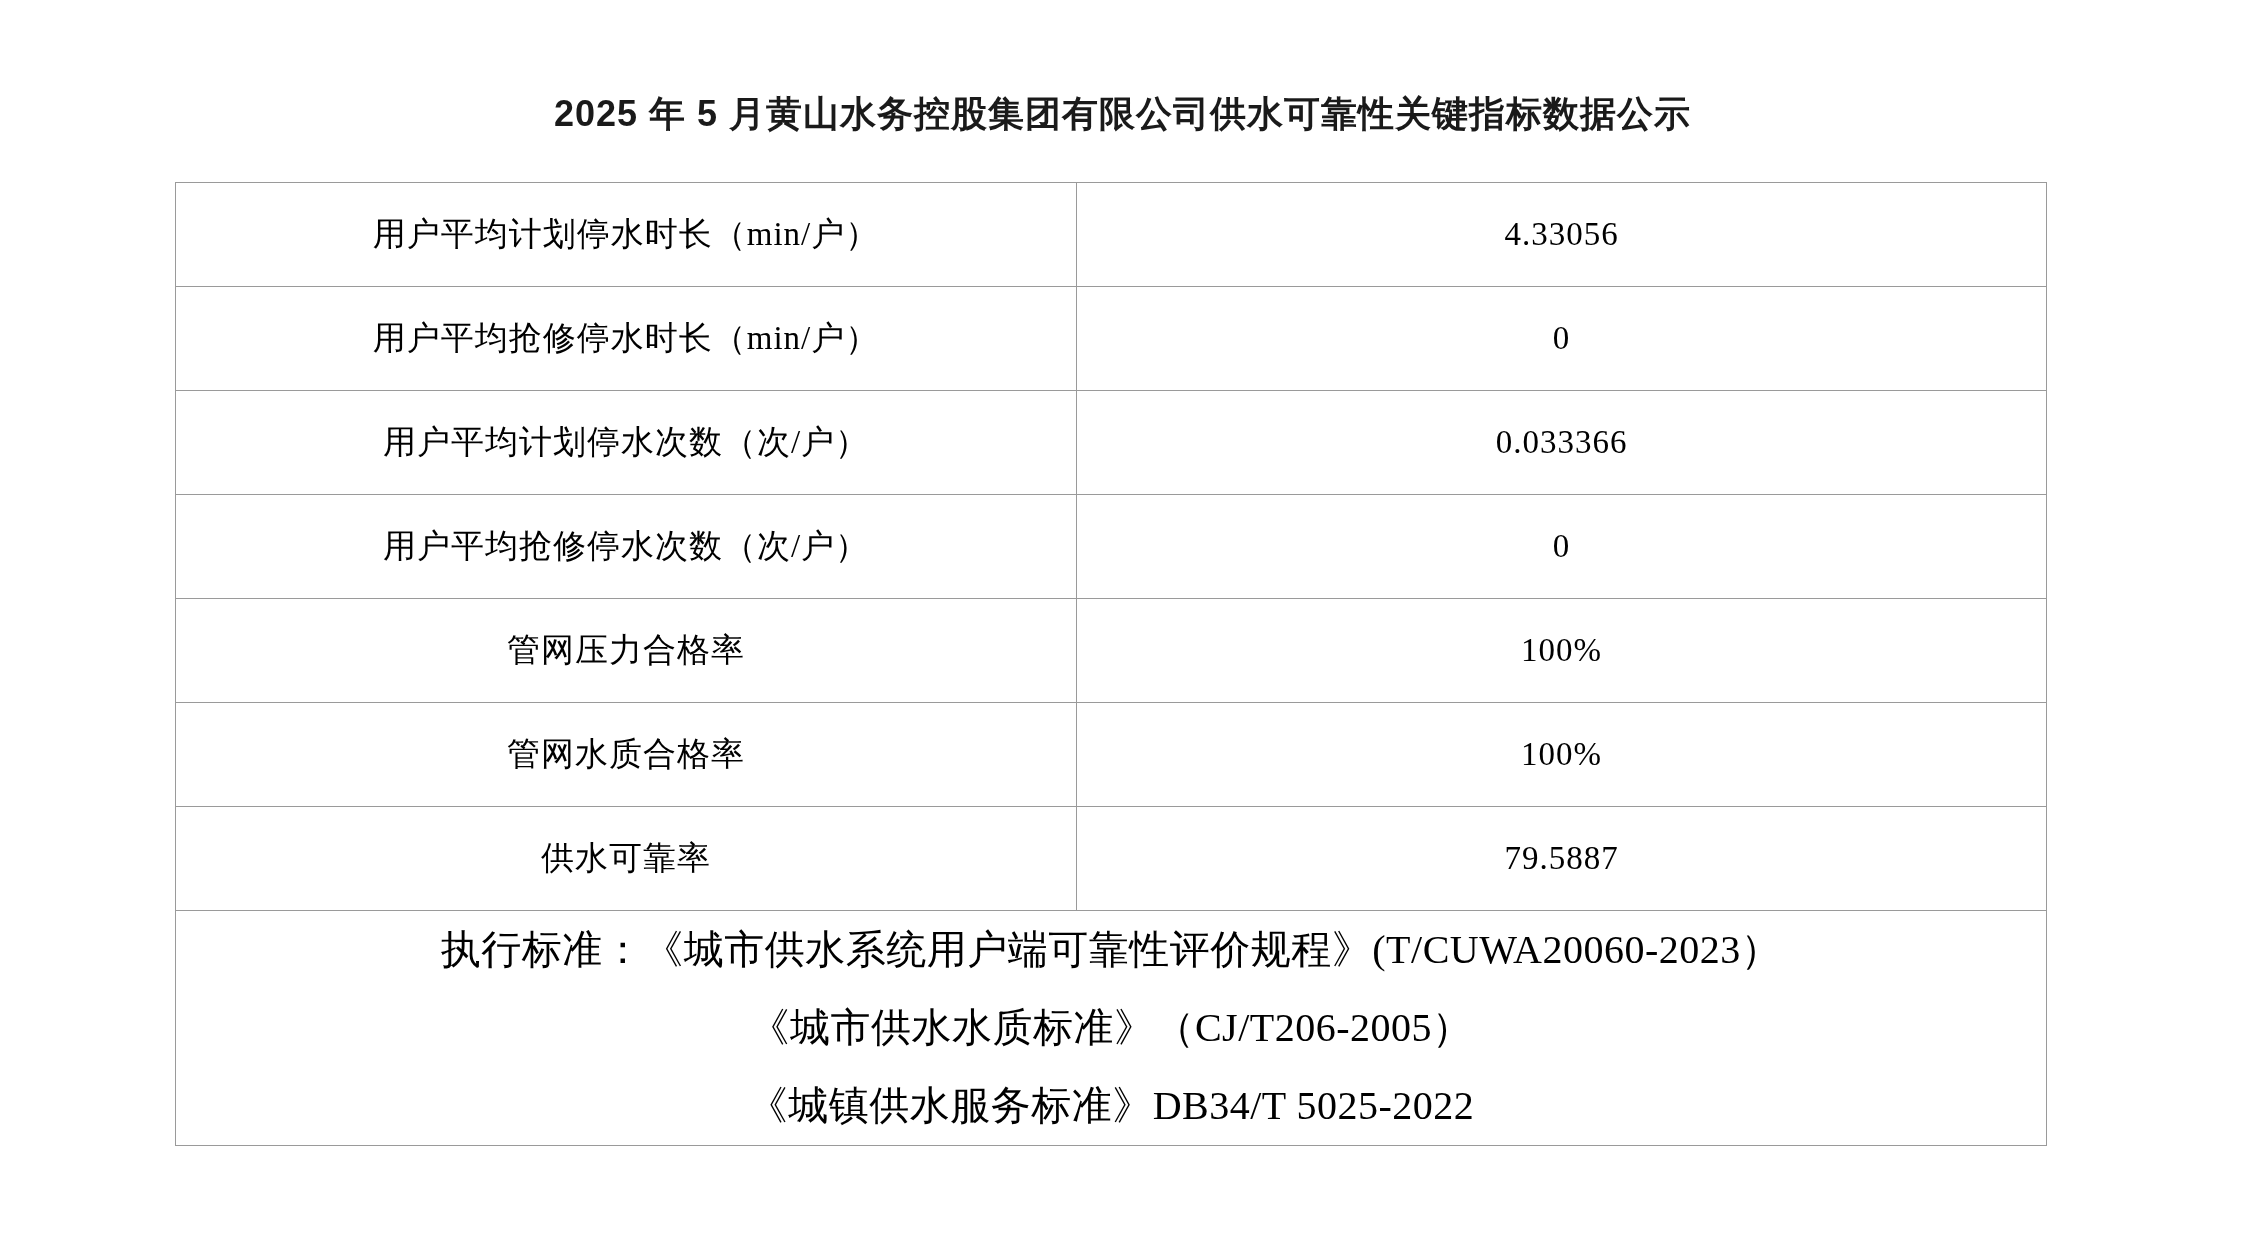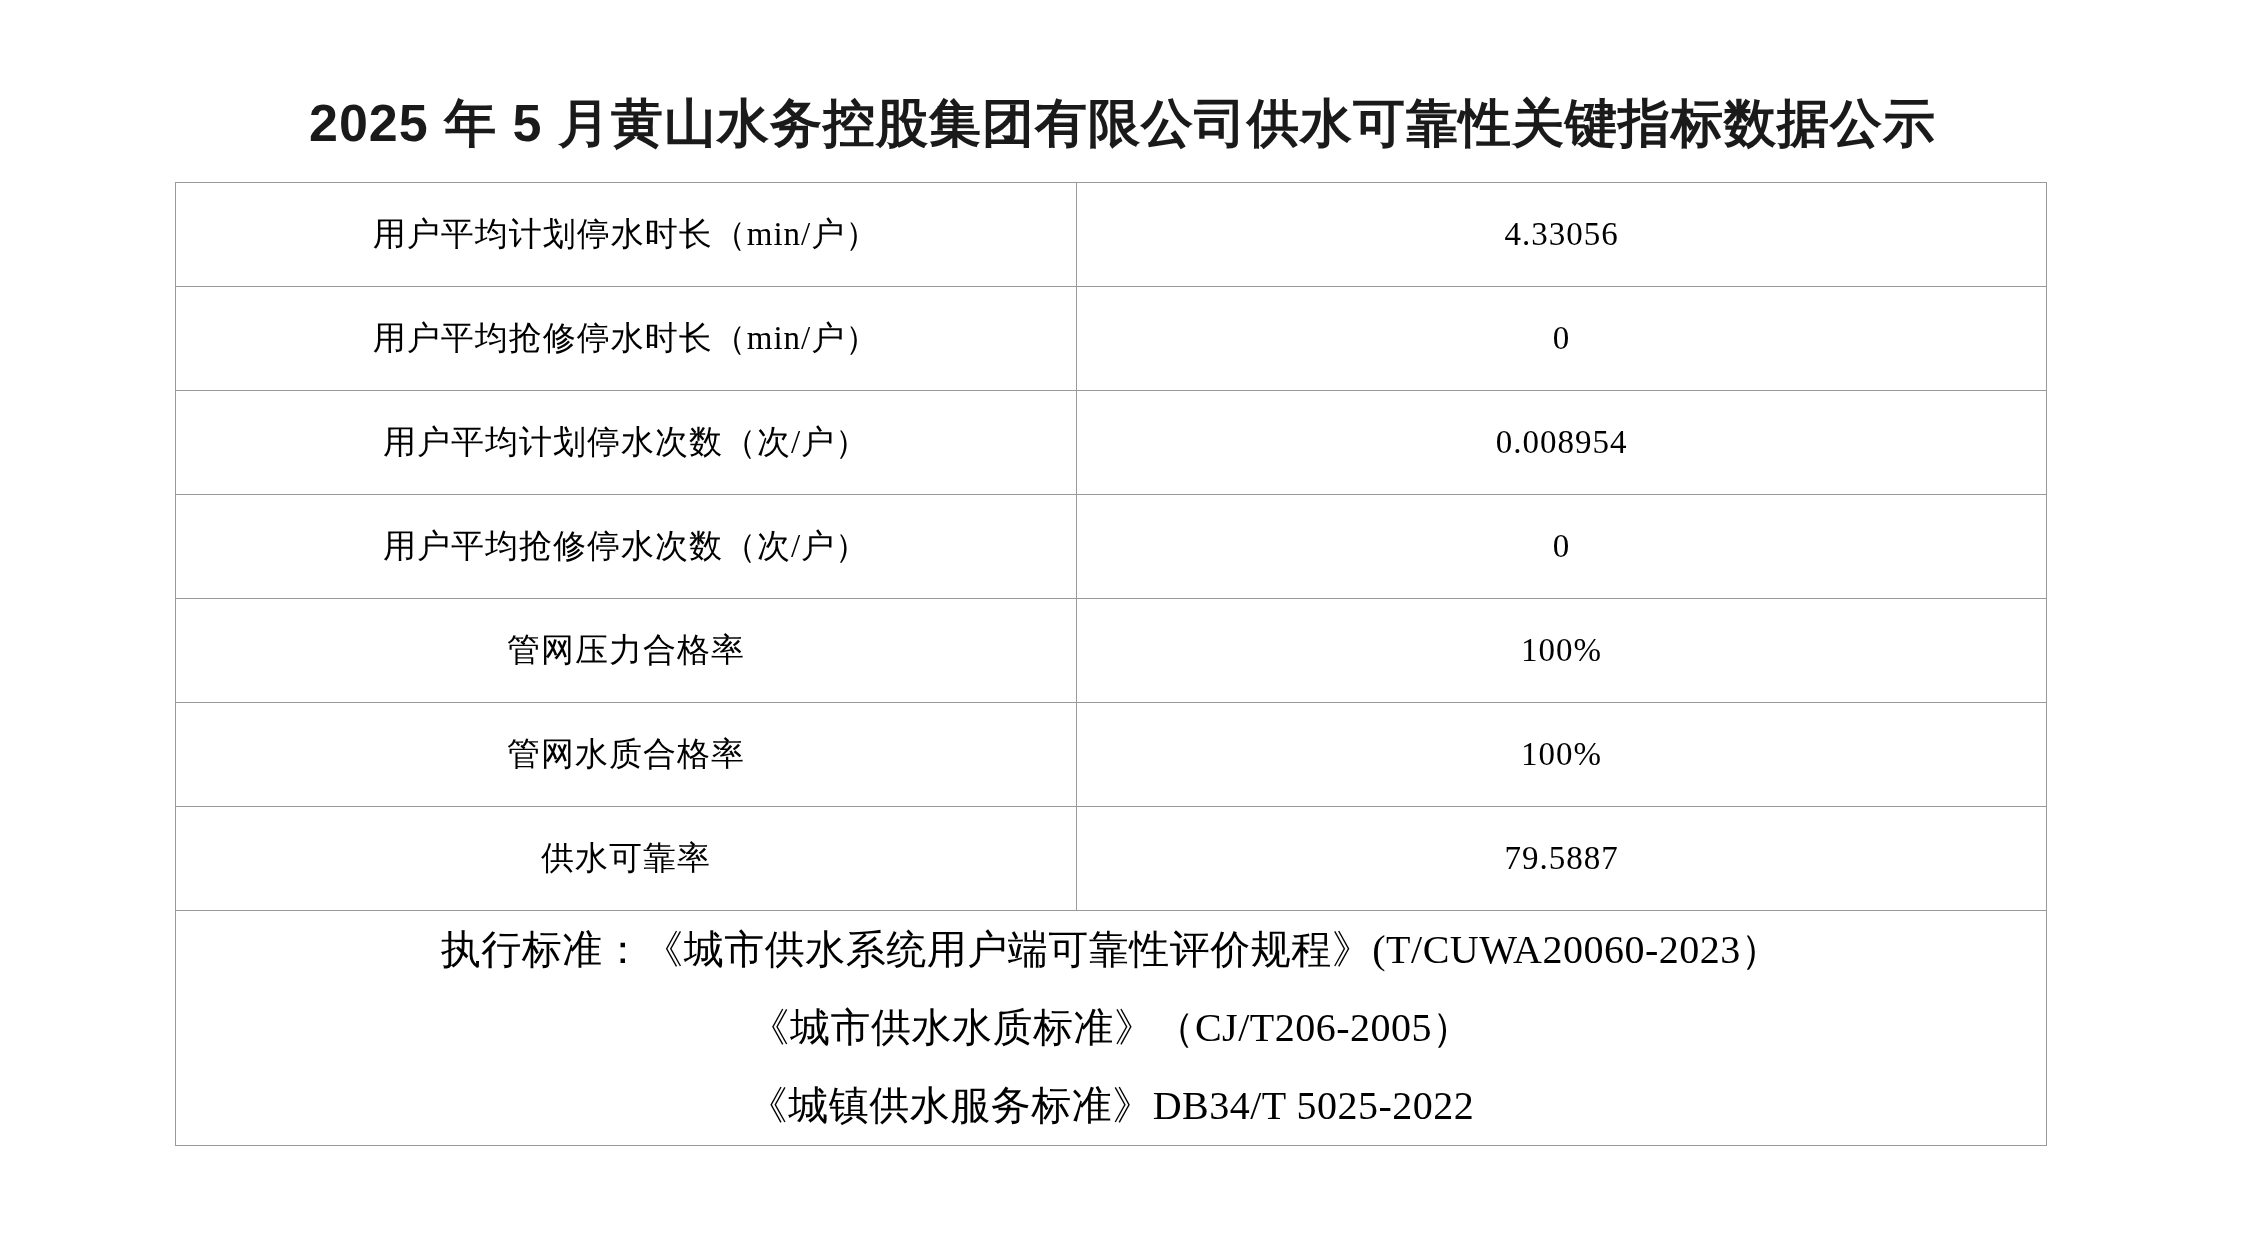--- a/index.html
+++ b/index.html
@@ -22,21 +22,21 @@
     box-sizing: border-box;
   }
   .doc-title {
     position: absolute;
     top: 92px;
     left: 0;
     width: 2245px;
     text-align: center;
     font-family: "Liberation Sans", "DejaVu Sans", sans-serif;
     font-weight: bold;
-    font-size: 52px;
+    font-size: 36px;
     letter-spacing: 1px;
     line-height: 1.2;
     color: #1a1a1a;
     white-space: nowrap;
   }
   .table-wrap {
     position: absolute;
     top: 182px;
     left: 175px;
     width: 2228px;
@@ -92,21 +92,21 @@
         <tr>
           <td class="label-cell">用户平均计划停水时长（min/户）</td>
           <td class="value-cell">4.33056</td>
         </tr>
         <tr>
           <td class="label-cell">用户平均抢修停水时长（min/户）</td>
           <td class="value-cell">0</td>
         </tr>
         <tr>
           <td class="label-cell">用户平均计划停水次数（次/户）</td>
-          <td class="value-cell">0.008954</td>
+          <td class="value-cell">0.033366</td>
         </tr>
         <tr>
           <td class="label-cell">用户平均抢修停水次数（次/户）</td>
           <td class="value-cell">0</td>
         </tr>
         <tr>
           <td class="label-cell">管网压力合格率</td>
           <td class="value-cell">100%</td>
         </tr>
         <tr>

